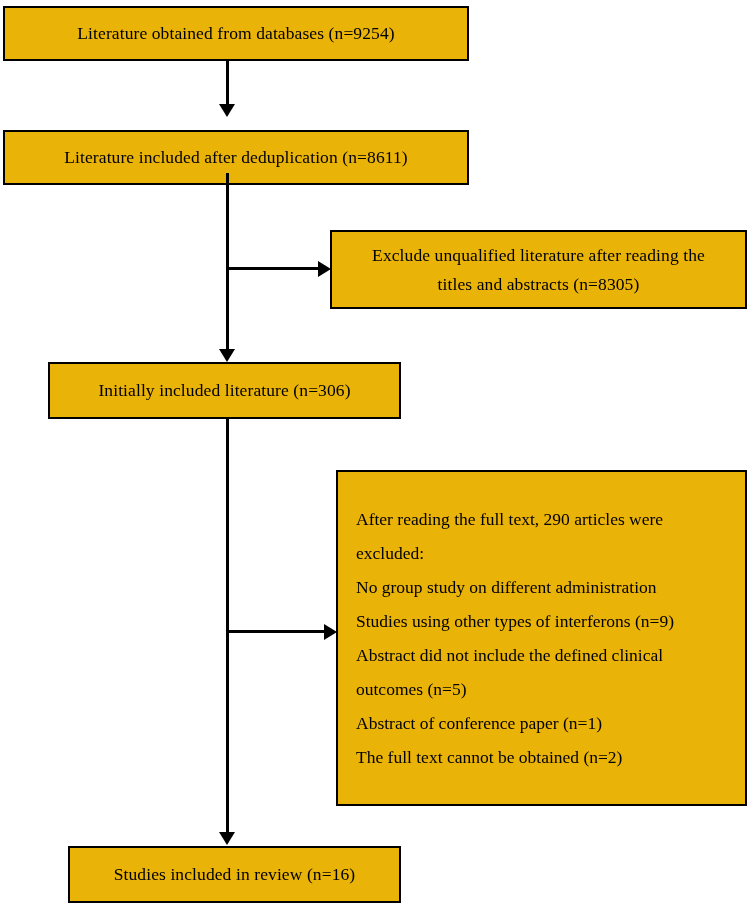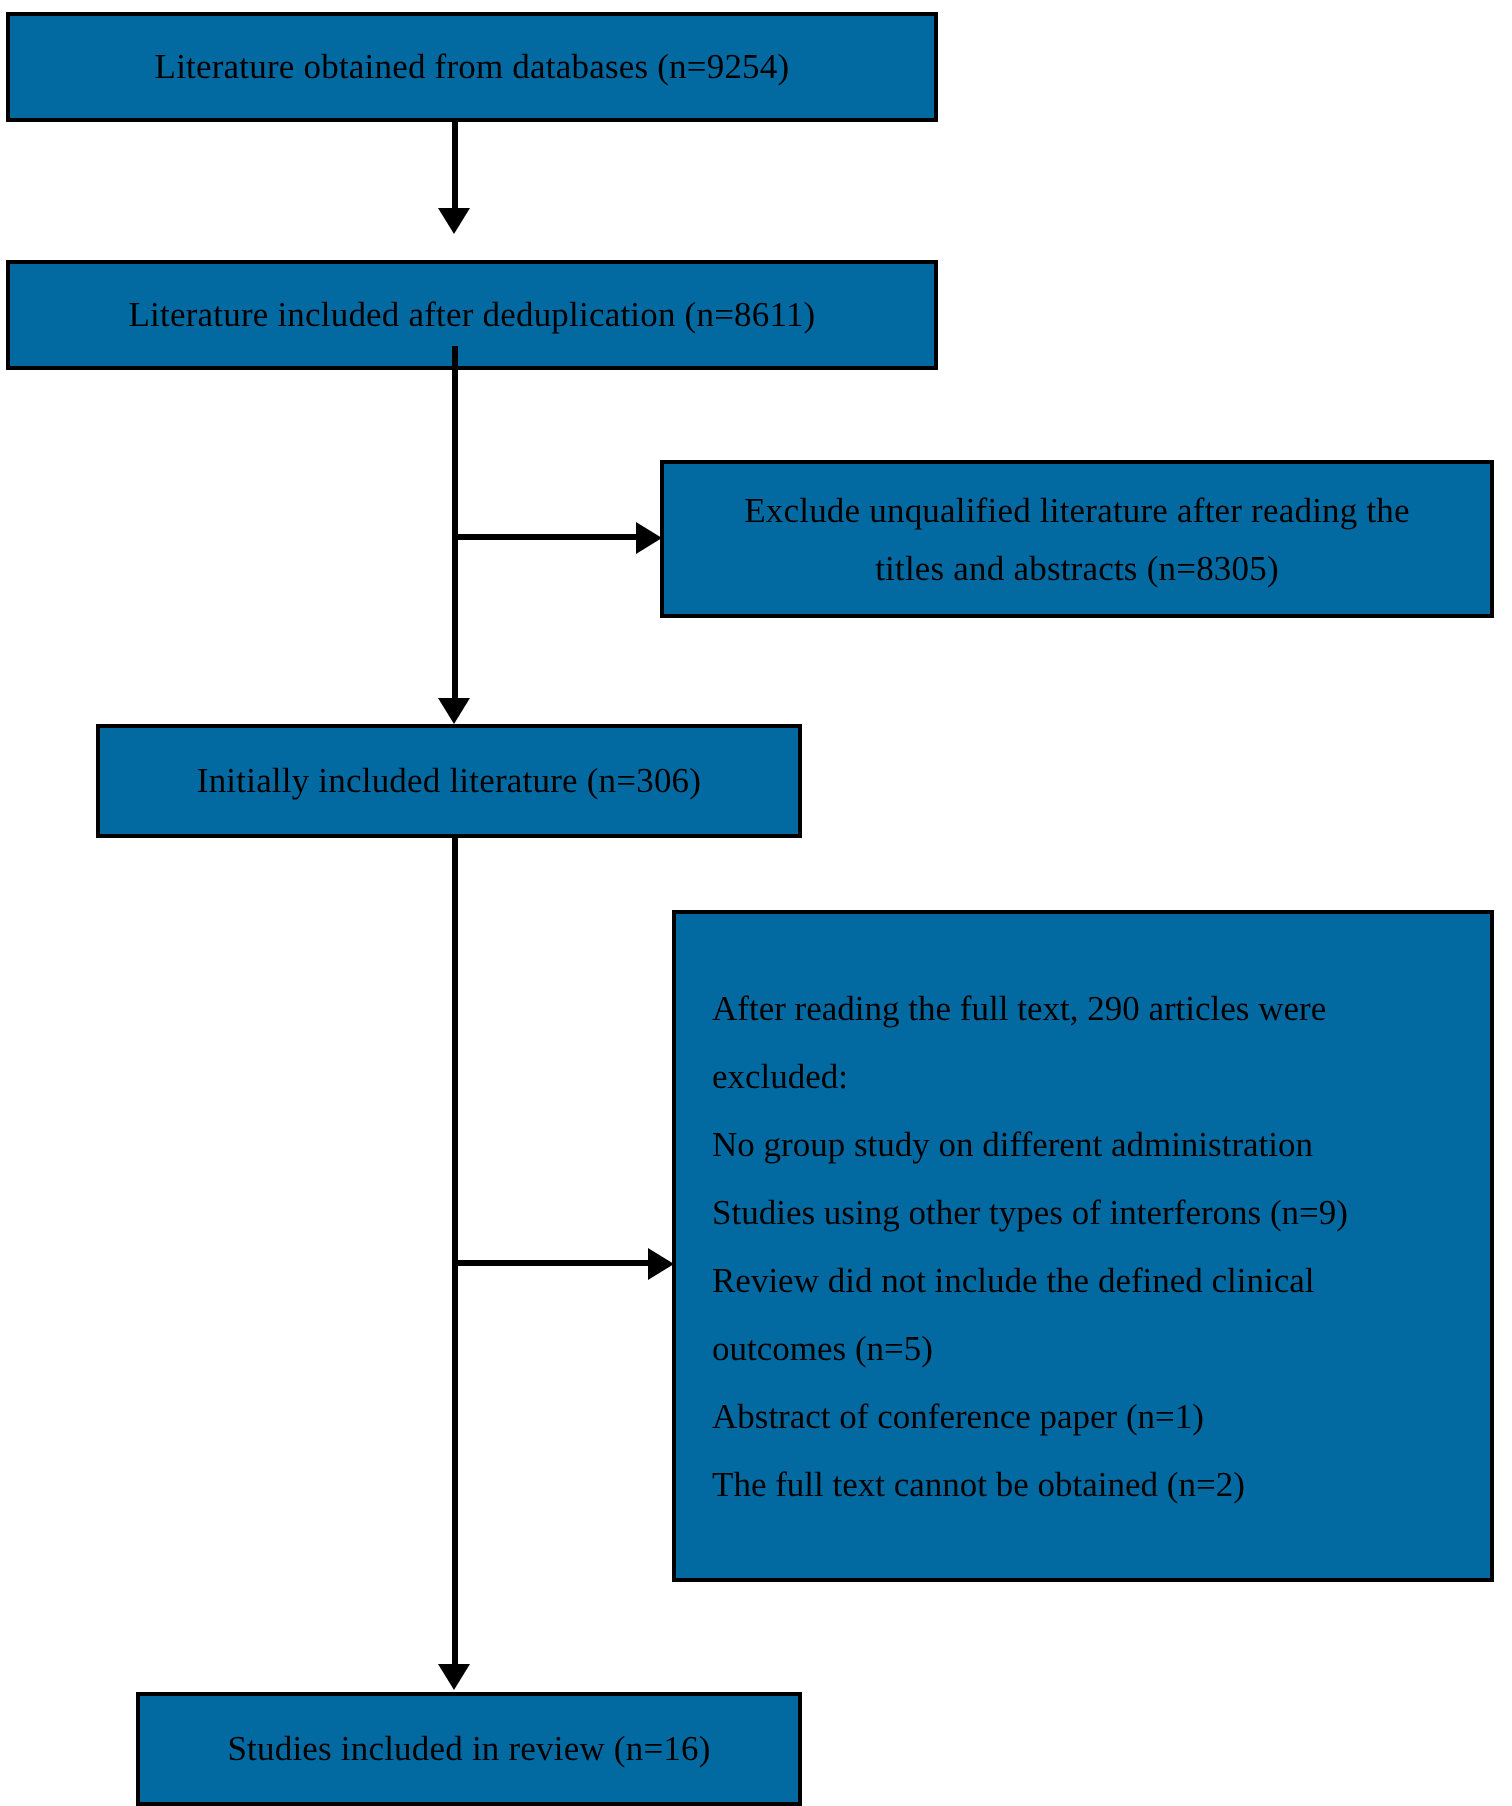--- a/index.html
+++ b/index.html
@@ -14,21 +14,21 @@
     height: 903px;
     background: #ffffff;
     font-family: "Liberation Serif", "DejaVu Serif", serif;
     color: #000000;
     overflow: hidden;
   }
   .node {
     position: absolute;
     box-sizing: border-box;
     border: 2px solid #000000;
-    background: #0369a1;
+    background: #eab308;
   }
   .node-center {
     display: flex;
     align-items: center;
     justify-content: center;
     text-align: center;
   }
   .node-left {
     display: flex;
     align-items: center;
@@ -40,21 +40,21 @@
     line-height: 1.62;
     letter-spacing: 0.1px;
     white-space: pre-line;
   }
 
   
   #node-databases   { left: 3px;   top: 6px;   width: 466px; height: 55px; }
   #node-dedup       { left: 3px;   top: 130px; width: 466px; height: 55px; }
   #node-exclude-ta  { left: 330px; top: 230px; width: 417px; height: 79px; padding: 0 12px; }
   #node-initial     { left: 48px;  top: 362px; width: 353px; height: 57px; }
-  #node-exclude-ft  { left: 336px; top: 455px; width: 411px; height: 336px; padding: 0 0 0 18px; }
+  #node-exclude-ft  { left: 336px; top: 470px; width: 411px; height: 336px; padding: 0 0 0 18px; }
   #node-included    { left: 68px;  top: 846px; width: 333px; height: 57px; }
 
   .ft-list {
     font-size: 17.5px;
     line-height: 1.95;
     text-align: left;
   }
   .ft-line { white-space: nowrap; }
 
   
@@ -140,21 +140,21 @@
 
   <div class="node node-left" id="node-exclude-ft">
     <div class="ft-list">
       <div class="ft-line">After reading the full text, 290 articles were</div>
       <div class="ft-line">excluded:</div>
 
       <div class="ft-line">No group study on different administration</div>
 
       <div class="ft-line">Studies using other types of interferons (n=9)</div>
 
-      <div class="ft-line">Review did not include the defined clinical</div>
+      <div class="ft-line">Abstract did not include the defined clinical</div>
       <div class="ft-line">outcomes (n=5)</div>
 
 
       <div class="ft-line">Abstract of conference paper (n=1)</div>
 
       <div class="ft-line">The full text cannot be obtained (n=2)</div>
     </div>
   </div>
 
   <div class="node node-center" id="node-included">

